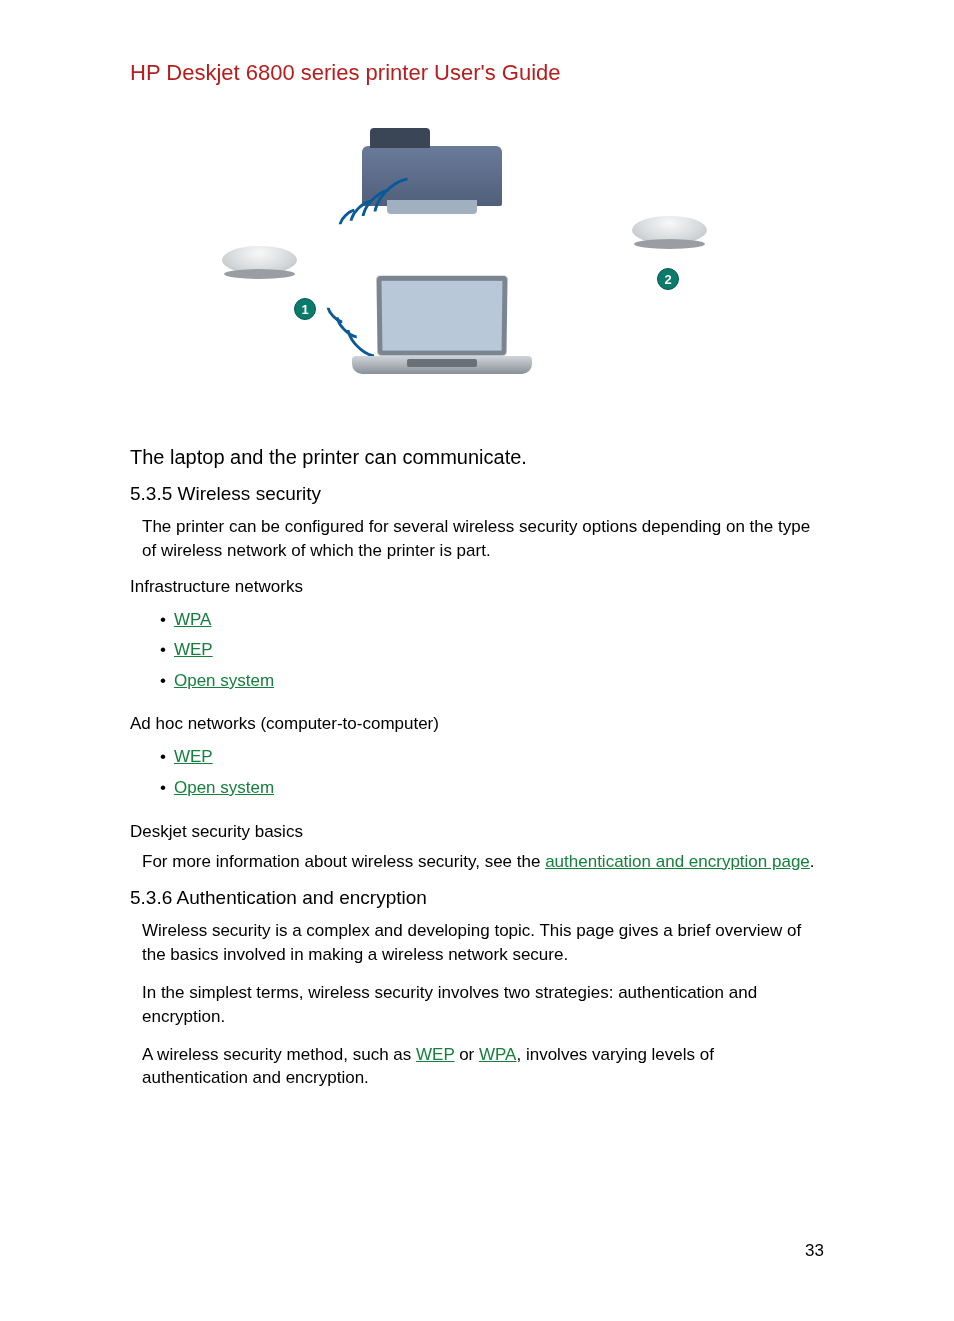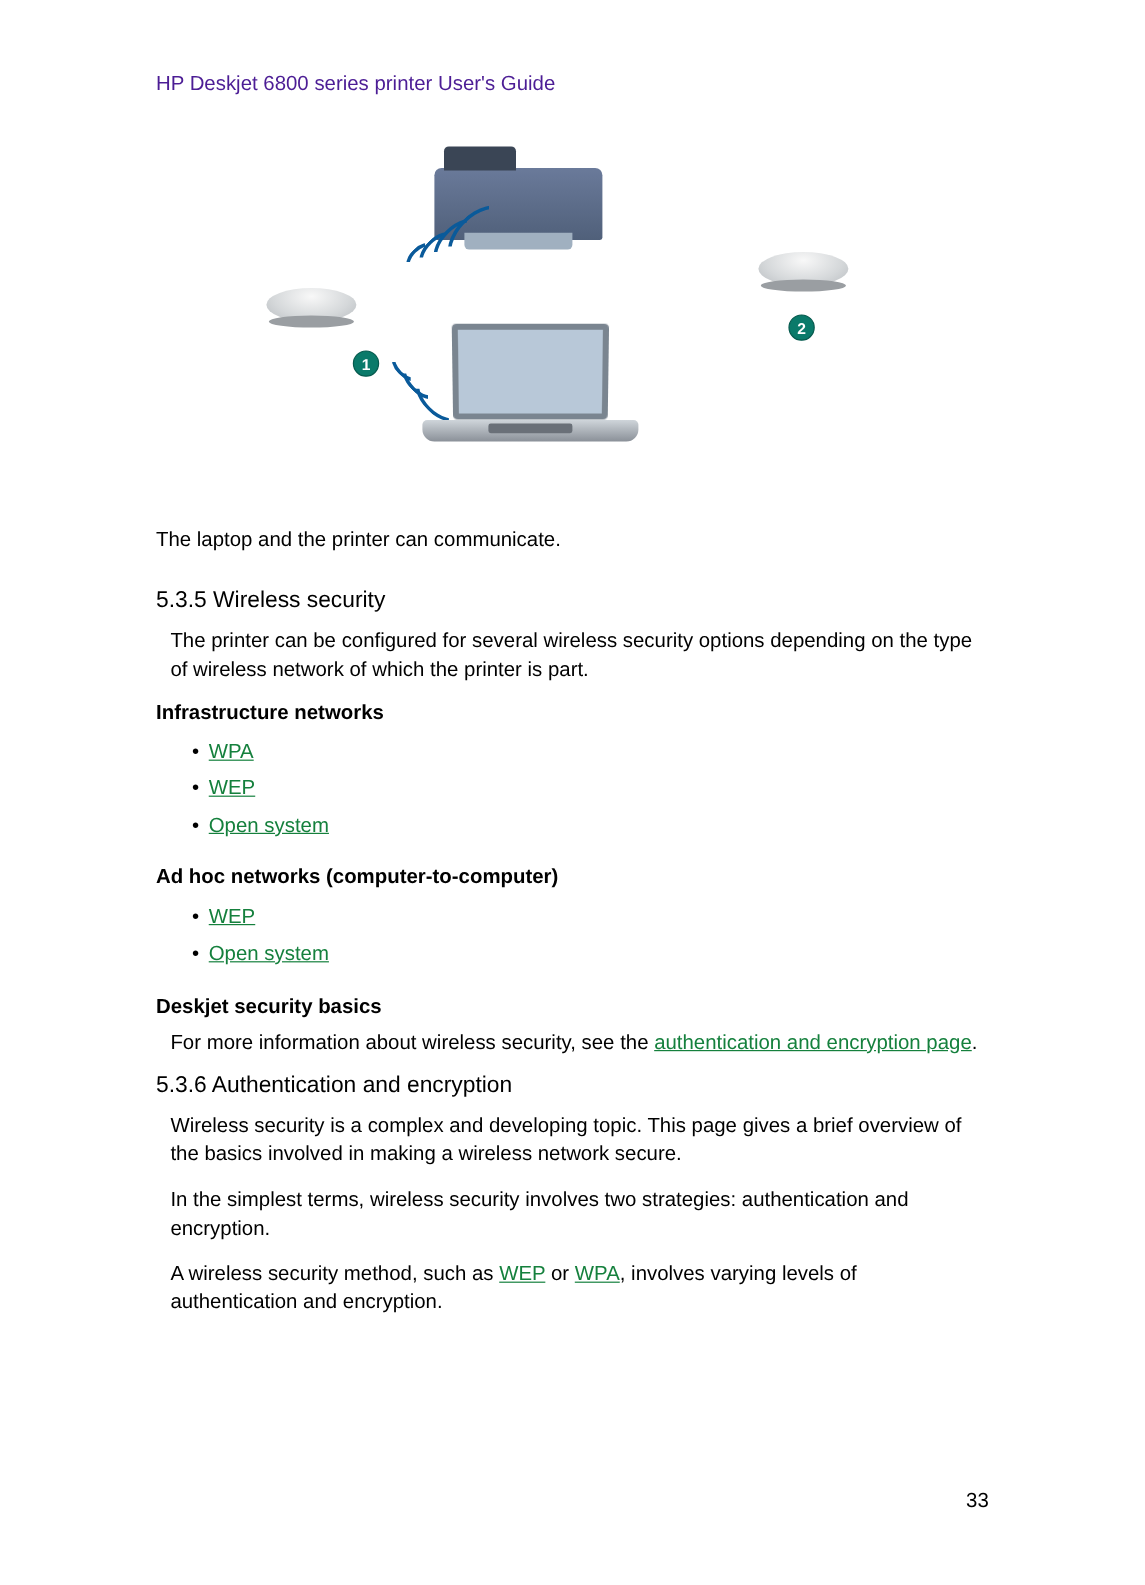--- a/index.html
+++ b/index.html
@@ -6,22 +6,22 @@
     body {
       font-family: Arial, Helvetica, sans-serif;
       background: #fff;
       color: #000;
       width: 954px;
       height: 1321px;
       position: relative;
       padding: 60px 130px 60px 130px;
     }
     .header {
-      font-size: 17px;
-      color: #4c1d95;
+      font-size: 22px;
+      color: #b91c1c;
       margin-bottom: 40px;
     }
     .figure-area {
       display: flex;
       justify-content: center;
       align-items: center;
       gap: 90px;
       margin: 30px 0 50px 0;
     }
     .left-diagram {
@@ -136,37 +136,37 @@
       border-color: transparent transparent transparent #0a5a9a;
     }
     .wave-up-1 { top: 80px; left: 120px; width: 16px; height: 28px; transform: rotate(45deg); }
     .wave-up-2 { top: 70px; left: 132px; width: 22px; height: 38px; transform: rotate(45deg); }
     .wave-up-3 { top: 58px; left: 145px; width: 30px; height: 50px; transform: rotate(45deg); }
     .wave-up-4 { top: 46px; left: 158px; width: 38px; height: 62px; transform: rotate(45deg); }
     .wave-dn-1 { top: 172px; left: 108px; width: 16px; height: 28px; transform: rotate(-45deg); }
     .wave-dn-2 { top: 178px; left: 118px; width: 22px; height: 38px; transform: rotate(-45deg); }
     .wave-dn-3 { top: 186px; left: 130px; width: 30px; height: 50px; transform: rotate(-45deg); }
     .caption {
-      font-size: 17px;
-      margin-bottom: 30px;
+      font-size: 20px;
+      margin-bottom: 14px;
     }
     h2 {
       font-size: 19px;
       font-weight: normal;
       margin: 14px 0 10px 0;
     }
     .para {
       font-size: 17px;
       line-height: 1.4;
       margin-bottom: 14px;
       margin-left: 12px;
     }
     h3 {
       font-size: 17px;
-      font-weight: bold;
+      font-weight: normal;
       margin: 8px 0 8px 0;
     }
     ul {
       list-style: none;
       margin: 4px 0 18px 30px;
     }
     ul li {
       font-size: 17px;
       line-height: 1.8;
     }

